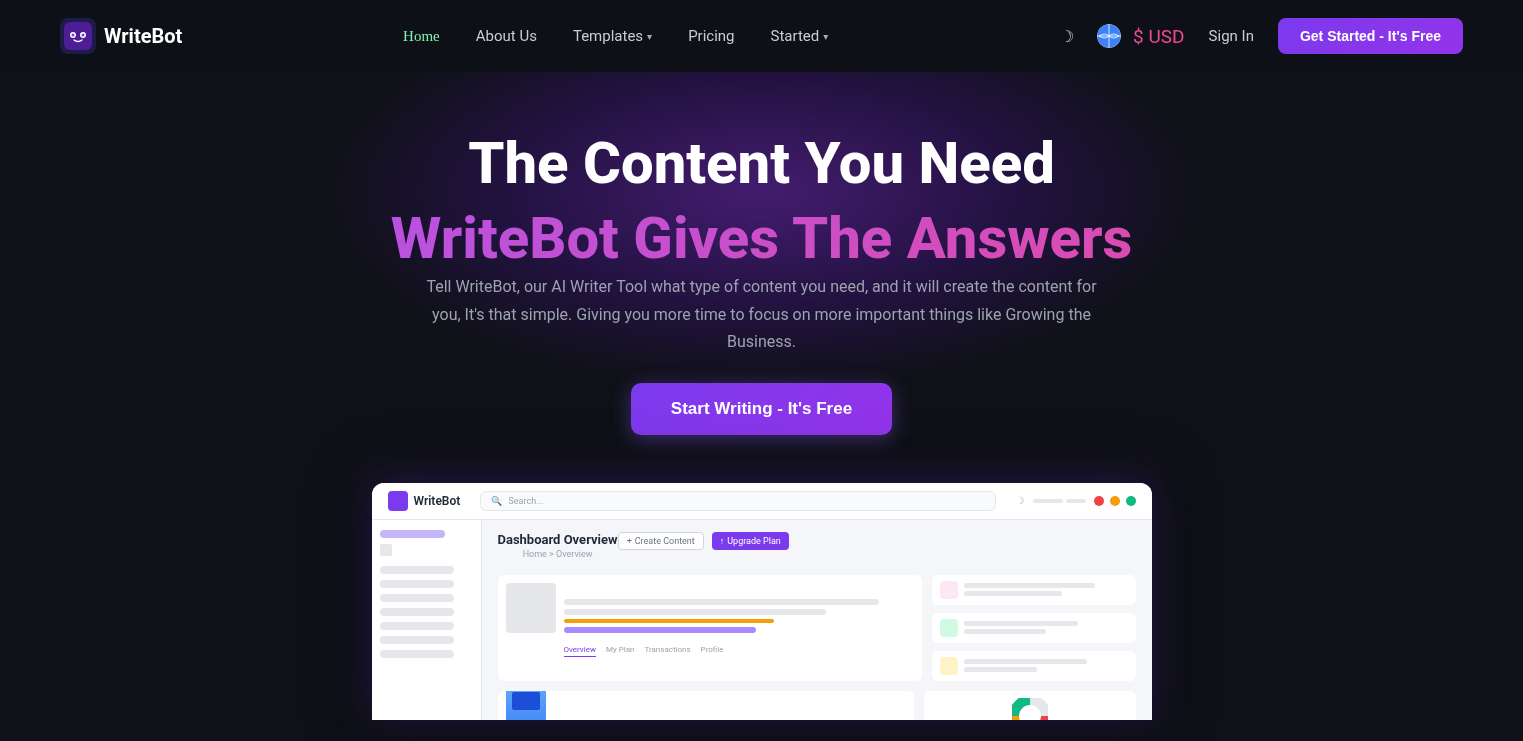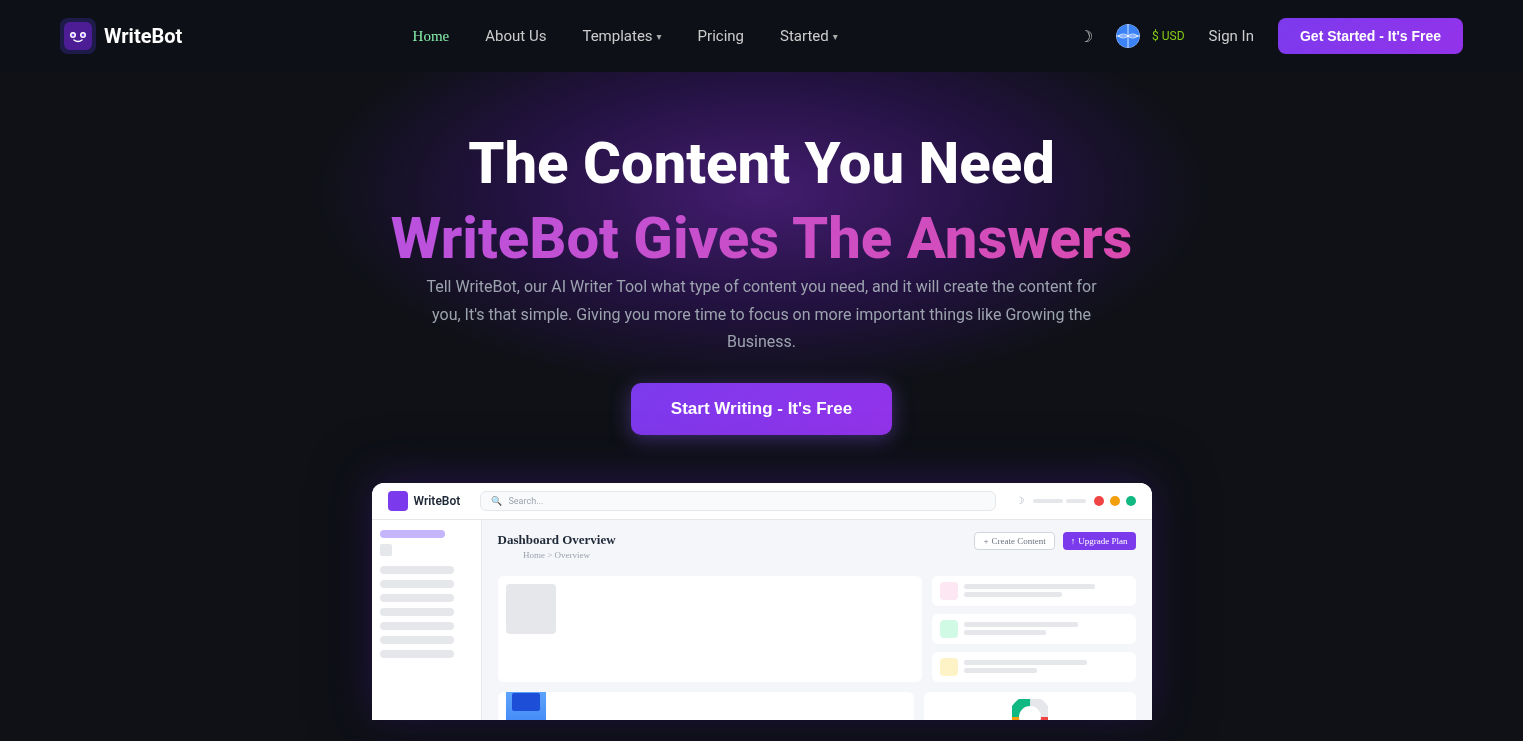--- a/index.html
+++ b/index.html
@@ -88,22 +88,22 @@
 
     .flag-icon {
       width: 24px;
       height: 24px;
       border-radius: 50%;
       overflow: hidden;
       cursor: pointer;
     }
 
     .currency {
-      color: #84cc16;
-      font-size: 12px;
+      color: #ec4899;
+      font-size: 19px;
       cursor: pointer;
     }
 
     .sign-in {
       color: #ccc;
       font-size: 15px;
       cursor: pointer;
       padding: 8px 12px;
       transition: color 0.2s;
     }
@@ -537,41 +537,53 @@
             <div class="dash-sidebar-item"></div>
             <div class="dash-sidebar-item"></div>
             <div class="dash-sidebar-item"></div>
             <div class="dash-sidebar-item"></div>
             <div class="dash-sidebar-item"></div>
             <div class="dash-sidebar-item"></div>
             <div class="dash-sidebar-item"></div>
           </div>
 
           <div class="dash-main">
-            <div style="display:flex;justify-content:space-between;align-items:flex-start;margin-bottom:6px;font-family:Liberation Serif, serif;">
+            <div style="display:flex;align-items:flex-start;margin-bottom:6px;">
               <div>
                 <div class="dash-main-title">Dashboard Overview</div>
                 <div class="dash-breadcrumb">Home &gt; Overview</div>
               </div>
               <div class="dash-main-header-row">
                 <div class="dash-btn-outline">
                   <span>+</span>
                   <span>Create Content</span>
                 </div>
                 <div class="dash-btn-purple">
                   <span>↑</span>
                   <span>Upgrade Plan</span>
                 </div>
               </div>
             </div>
 
             <div class="dash-cards-row">
 
               <div class="dash-card-main">
                 <div class="dash-card-thumb"></div>
+                <div class="dash-card-lines">
+                  <div class="dash-line" style="width:90%;"></div>
+                  <div class="dash-line" style="width:75%;"></div>
+                  <div class="dash-line-purple"></div>
+                  <div class="dash-line" style="width:55%;background:#a78bfa;"></div>
+                  <div class="dash-tabs">
+                    <span class="dash-tab active">Overview</span>
+                    <span class="dash-tab">My Plan</span>
+                    <span class="dash-tab">Transactions</span>
+                    <span class="dash-tab">Profile</span>
+                  </div>
+                </div>
               </div>
 
               <div class="dash-side-cards">
                 <div class="dash-mini-card">
                   <div class="dash-mini-dot" style="background:#fce7f3;"></div>
                   <div class="dash-mini-lines">
                     <div class="dash-mini-line" style="width:80%;"></div>
                     <div class="dash-mini-line" style="width:60%;"></div>
                   </div>
                 </div>

